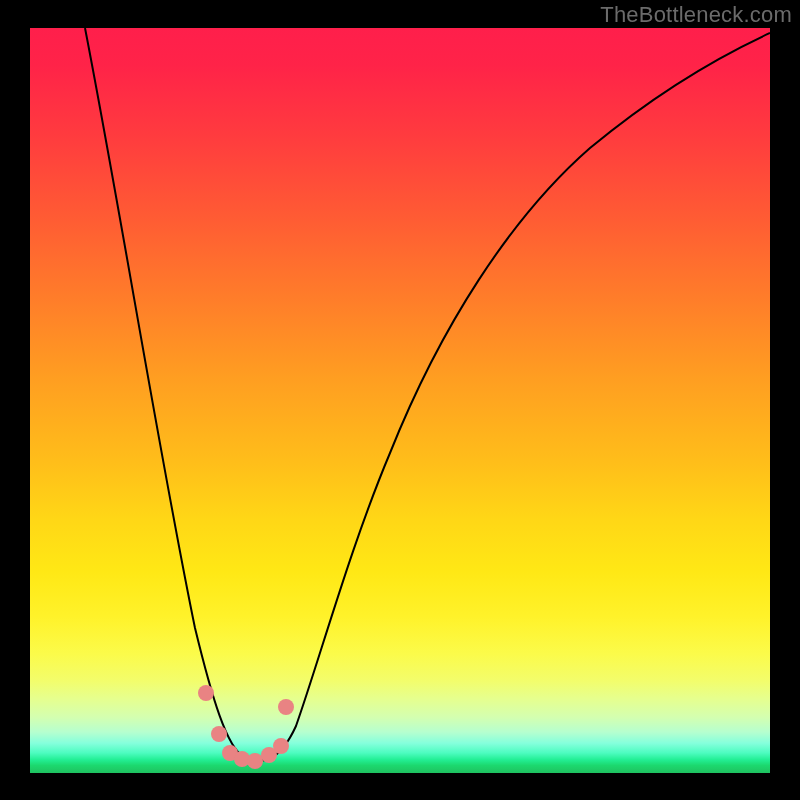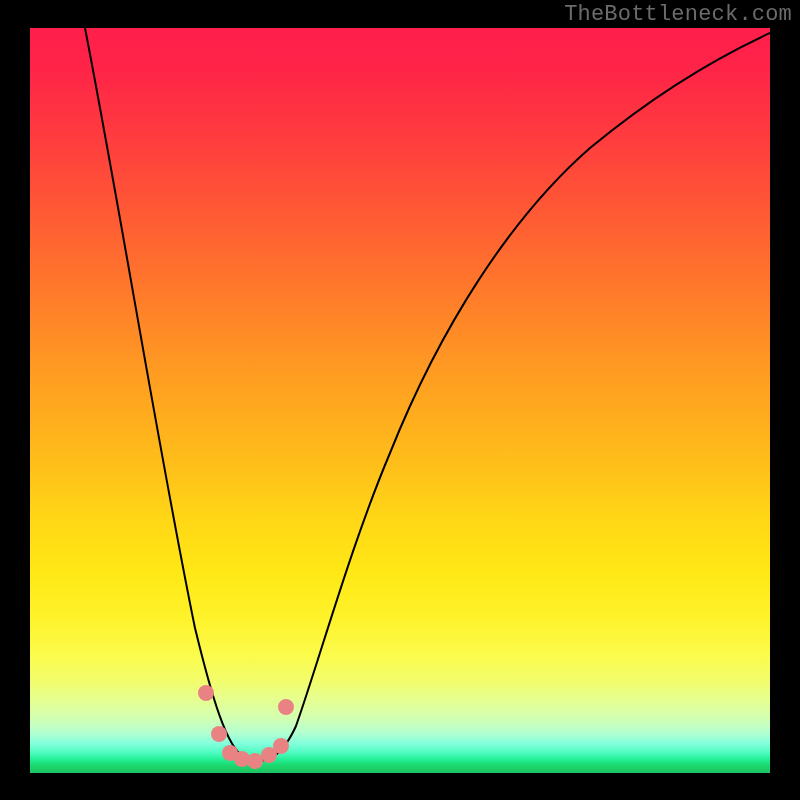--- a/index.html
+++ b/index.html
@@ -13,21 +13,21 @@
   .outer {
     position: relative;
     width: 800px;
     height: 800px;
     background: #000;
   }
   .watermark {
     position: absolute;
     top: 2px;
     right: 8px;
-    font-family: Liberation Mono, monospace;
+    font-family: Liberation Sans, sans-serif;
     font-size: 22px;
     color: #6b6b6b;
     letter-spacing: 0.2px;
     z-index: 5;
   }
   .plot-frame {
     position: absolute;
     left: 30px;
     top: 28px;
     width: 740px;

